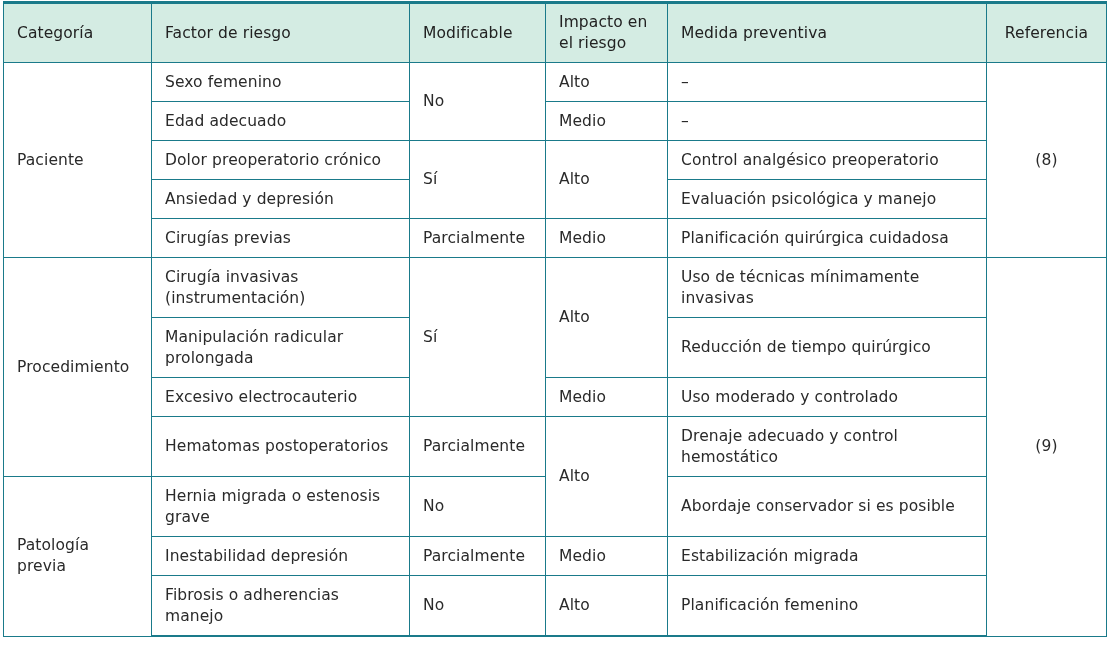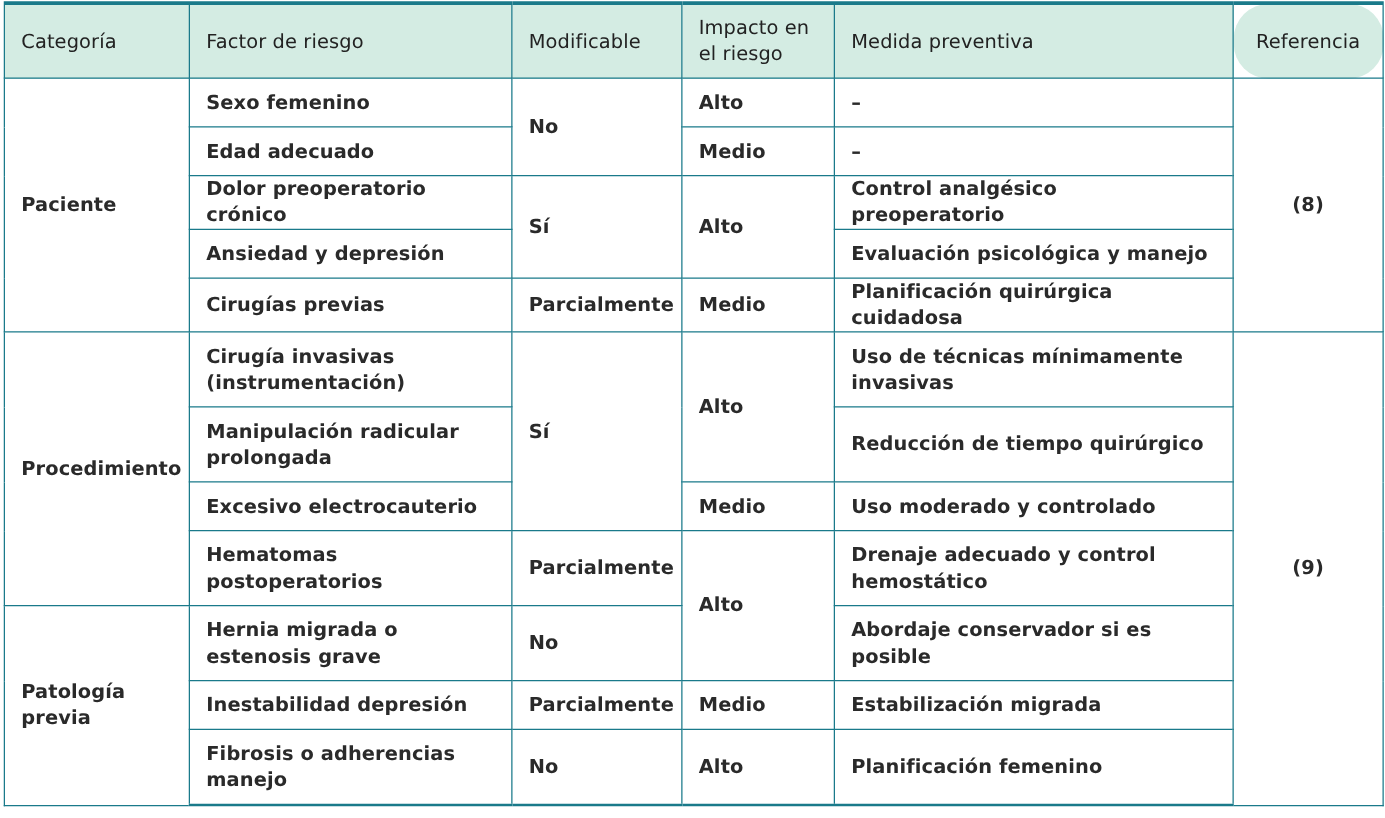--- a/index.html
+++ b/index.html
@@ -1,23 +1,23 @@
 <!DOCTYPE html>
 <html><head>
 <meta charset="utf-8">
 <style>
   html, body { margin: 0; padding: 0; background: #ffffff; }
   body { width: 1108px; height: 654px; overflow: hidden; font-family: "DejaVu Sans", sans-serif; }
   .wrap { position: absolute; left: 3px; top: 1px; }
   table { border-collapse: collapse; table-layout: fixed; width: 1103px; font-size: 15.5px; color: #2a2a2a; letter-spacing: 0.1px; }
   col.c1 { width: 148px; } col.c2 { width: 258px; } col.c3 { width: 136px; }
   col.c4 { width: 122px; } col.c5 { width: 319px; } col.c6 { width: 120px; }
-  th, td { border: 1.4px solid #1a7a8a; padding: 0 13px; vertical-align: middle; text-align: left; line-height: 21px; font-weight: bold; }
+  th, td { border: 1.4px solid #1a7a8a; padding: 0 13px; vertical-align: middle; text-align: left; line-height: 21px; }
   thead th { background: #d4ece3; font-weight: normal; height: 58px; color: #222; font-size: 15.5px; border-top: 3px solid #1a7a8a; }
-  thead th.ref { text-align: center; border-radius: 28px; }
+  thead th.ref { text-align: center; }
   tbody tr.h40 td { height: 38px; }
   tbody tr.h61 td { height: 59px; }
   td.ref { text-align: center; }
   tbody tr:last-child td { border-bottom: 2.5px solid #1a7a8a; }
   .cat { vertical-align: middle; margin-top: 18px; }
 </style>
 </head>
 <body>
 
 <div class="wrap">

